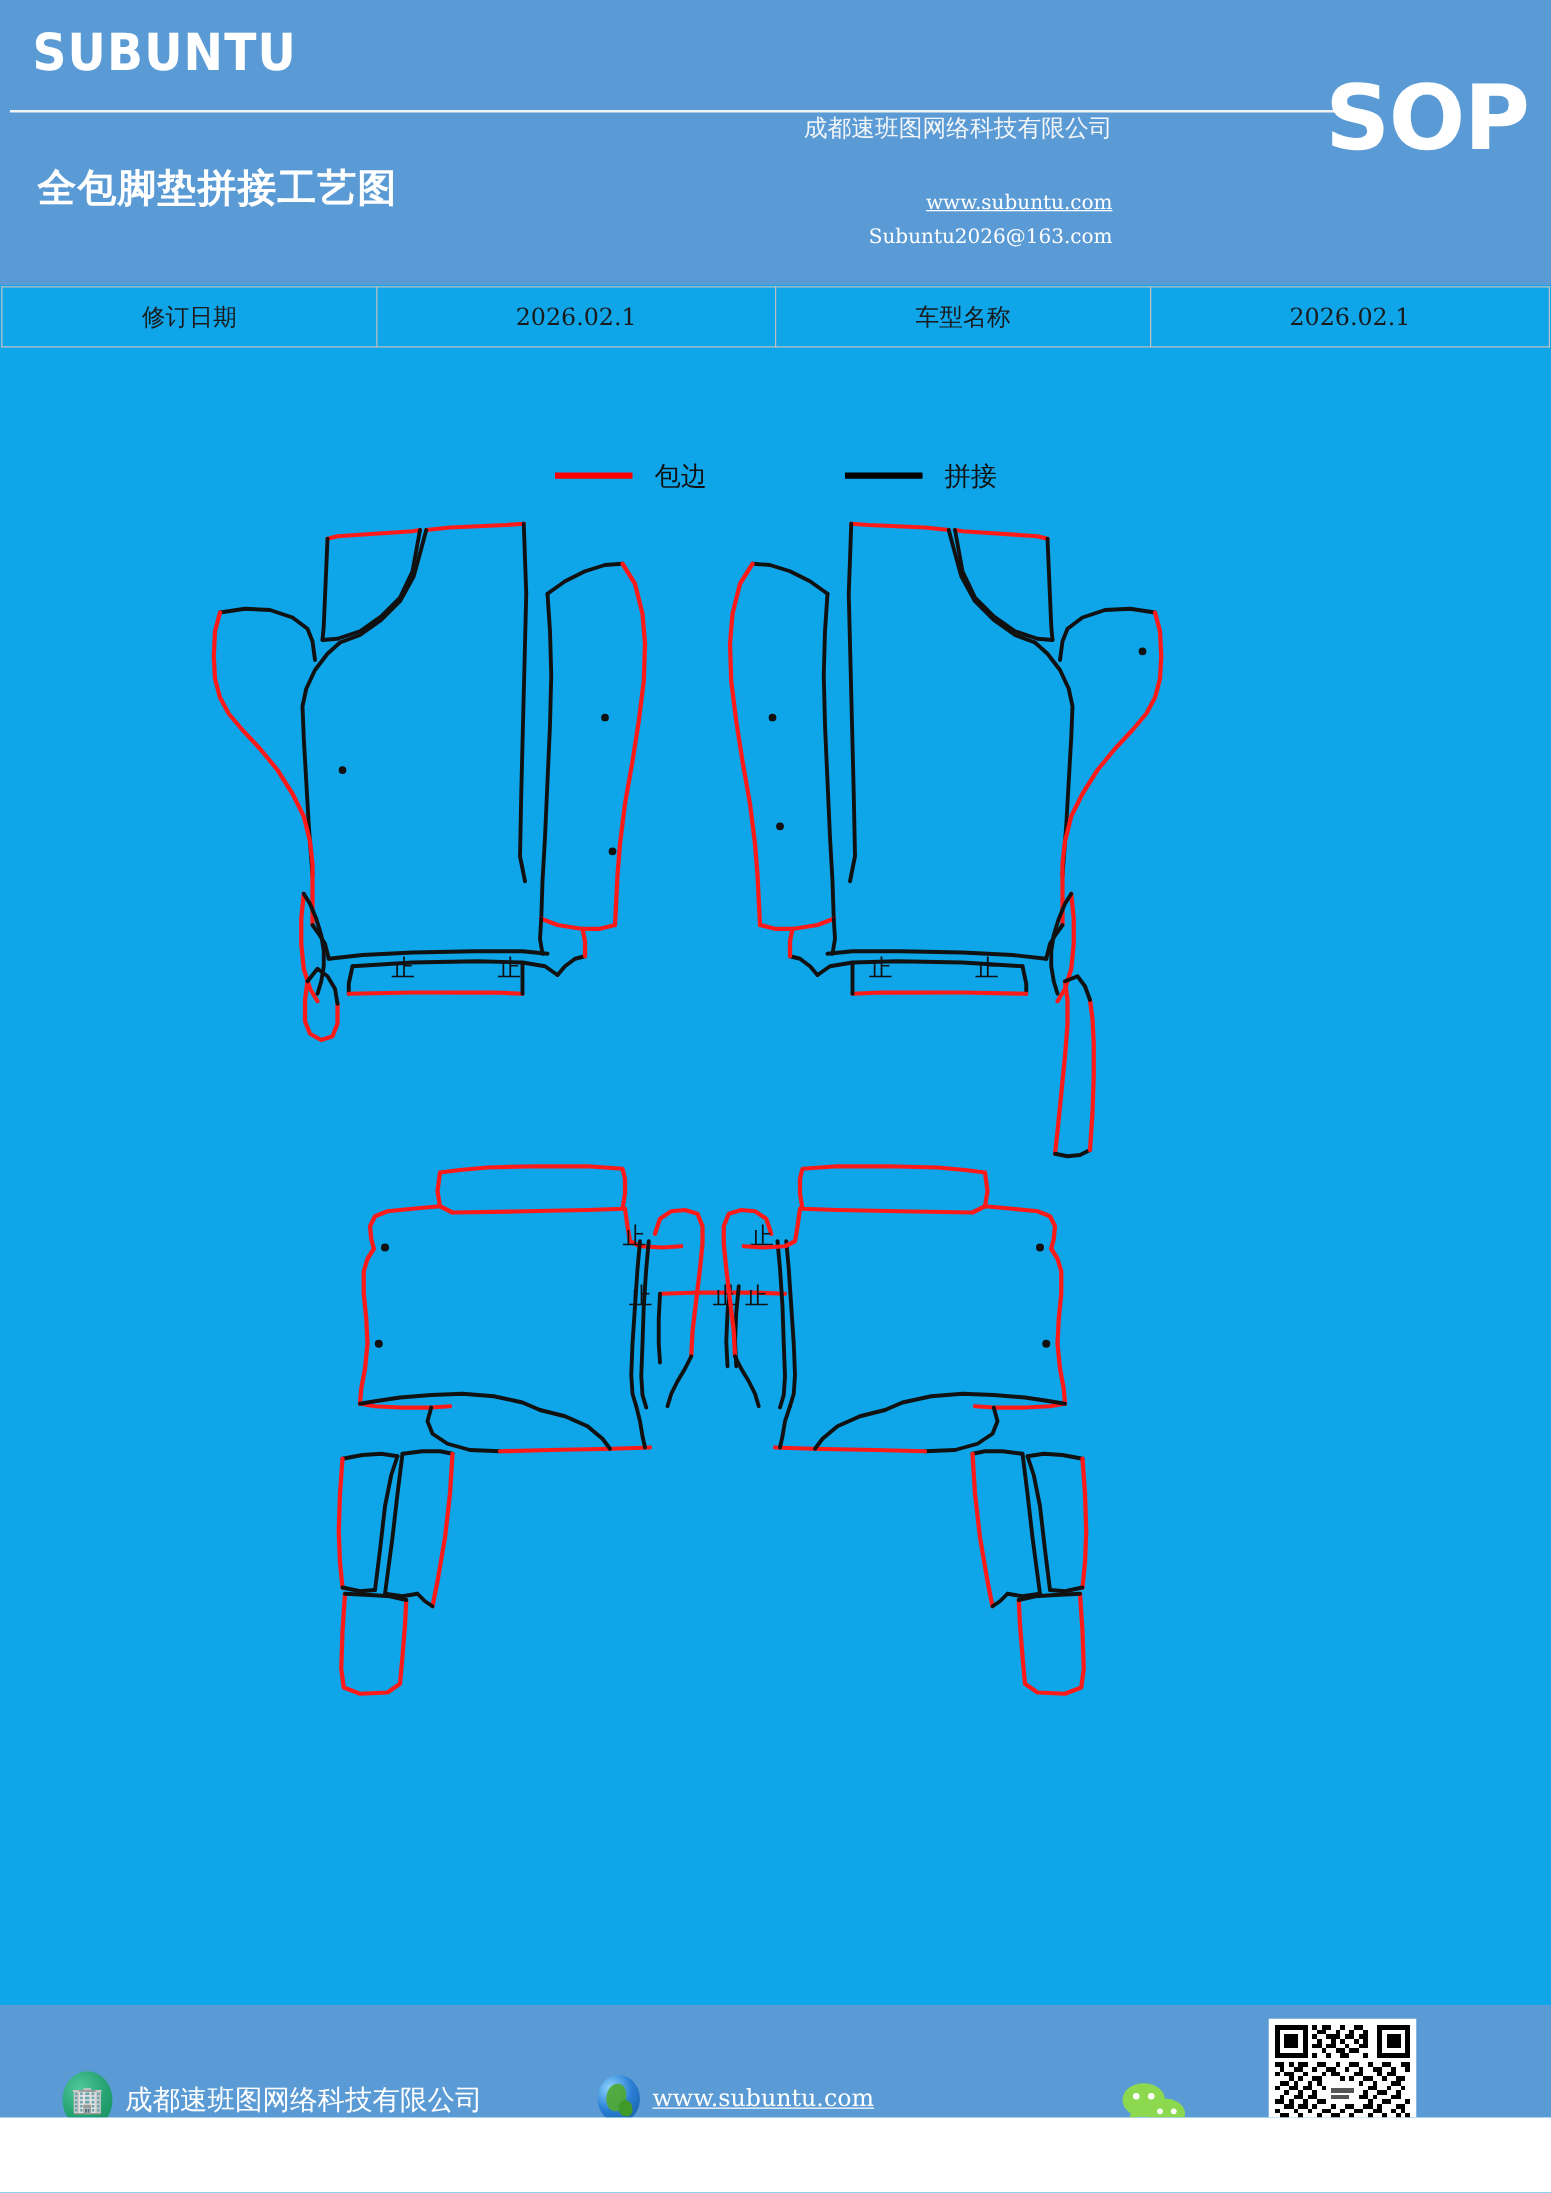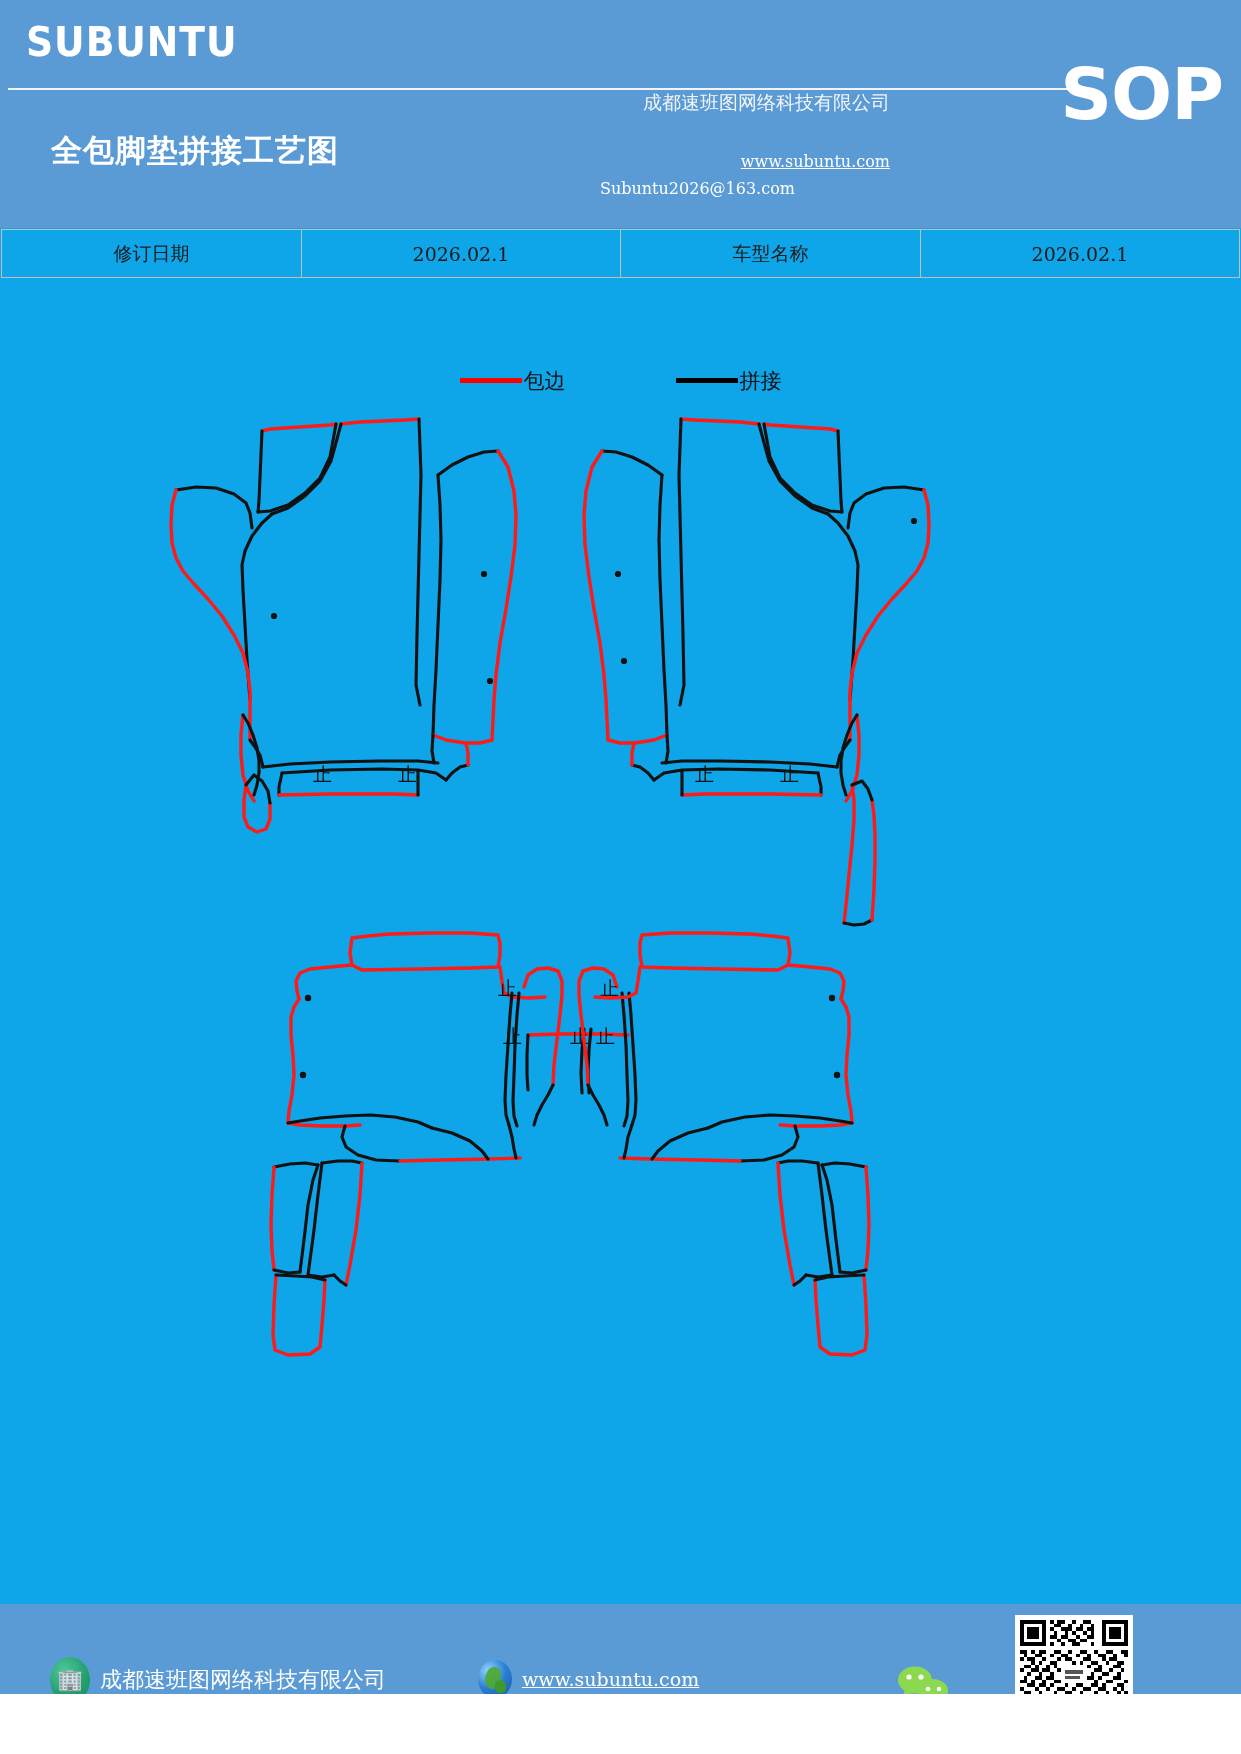--- a/index.html
+++ b/index.html
@@ -46,21 +46,20 @@
     background: #f0f4f8;
   }
   .doc-title {
     position: absolute;
     left: 30px; top: 130px;
     font-family: "DejaVu Sans", sans-serif;
     font-size: 31px;
     font-weight: 700;
     color: #ffffff;
     letter-spacing: 1px;
-    margin-left: 21px;
   }
   .company-name-head {
     position: absolute;
     left: 600px; top: 90px;
     width: 290px;
     text-align: right;
     font-family: "DejaVu Serif", serif;
     font-size: 19px;
     color: #f2f5f8;
   }
@@ -71,21 +70,21 @@
     text-align: right;
     font-family: "DejaVu Serif", serif;
     font-size: 16px;
     color: #ffffff;
     text-decoration: underline;
   }
   .head-mail {
     position: absolute;
     left: 600px; top: 179px;
     width: 290px;
-    text-align: left;
+    text-align: right;
     font-family: "DejaVu Serif", serif;
     font-size: 16px;
     color: #ffffff;
   }
   .sop-badge {
     position: absolute;
     right: 18px; top: 58px;
     font-family: "DejaVu Sans", sans-serif;
     font-size: 72px;
     font-weight: 800;
@@ -123,21 +122,21 @@
     width: 1241px;
     height: 45px;
     display: flex;
     justify-content: center;
     align-items: center;
     gap: 110px;
   }
   .legend-item {
     display: flex;
     align-items: center;
-    gap: 2px;
+    gap: 18px;
     text-align: center;
   }
   .legend-swatch {
     display: block;
     width: 62px;
     height: 5px;
   }
   .legend-swatch.red { background: #ff0000; }
   .legend-swatch.black { background: #000000; }
   .legend-label {

